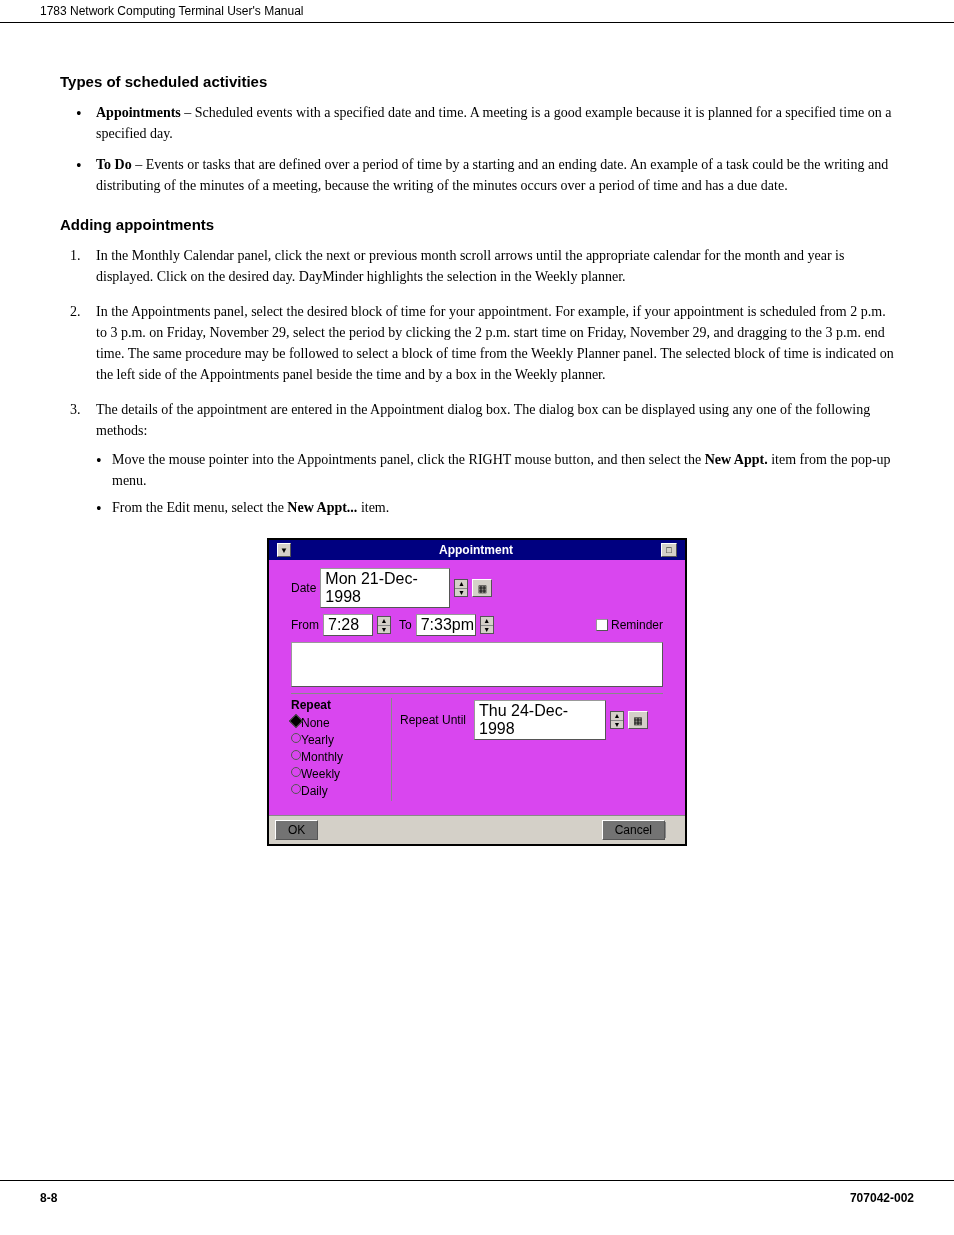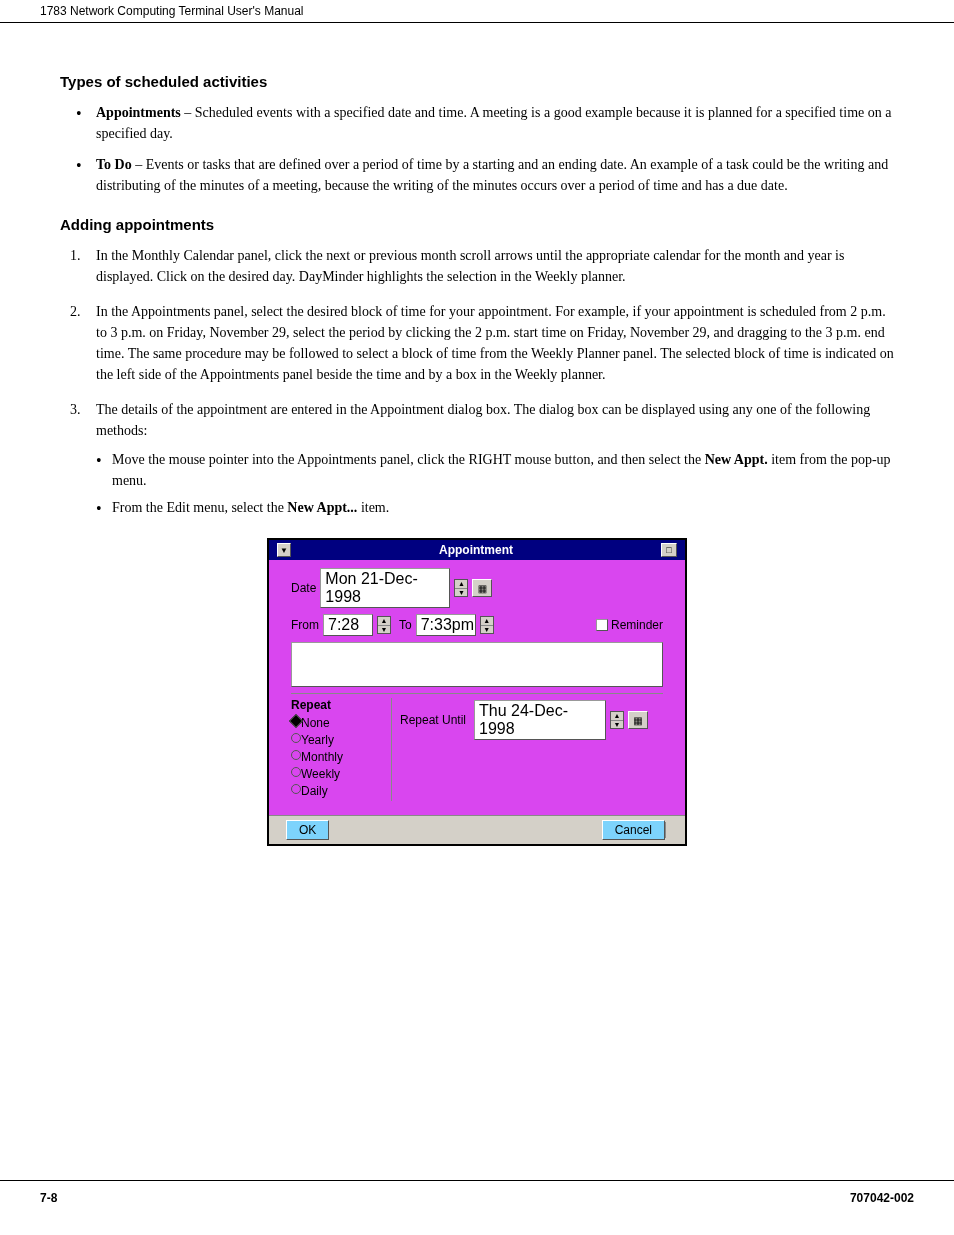--- a/index.html
+++ b/index.html
@@ -306,29 +306,28 @@
     
     .dialog-footer {
       display: flex;
       justify-content: space-between;
       align-items: center;
       padding: 4px 6px;
       border-top: 1px solid #888;
       background: #d4d0c8;
     }
     .dialog-btn {
-      background: #7dd3fc;
+      background: #737373;
       border: 1px solid #fff;
       border-right-color: #555;
       border-bottom-color: #555;
       padding: 2px 12px;
       font-size: 12px;
       cursor: pointer;
       font-family: Arial;
-      margin-left: 11px;
     }
   </style>
 </head>
 <body>
 
 <div class="page-container">
 
   <div class="page-header">
     <span class="header-title">1783 Network Computing Terminal User's Manual</span>
   </div>
@@ -466,16 +465,16 @@
             <div style="flex:1;"></div>
             <button class="dialog-btn">Cancel</button>
             <div style="width:14px;background:#d4d0c8;border-left:1px solid #888;height:16px;"></div>
           </div>
         </div>
       </div>
     </div>
   </div>
 
   <div class="page-footer">
-    <span class="footer-left">7-8</span>
+    <span class="footer-left">8-8</span>
     <span class="footer-right">707042-002</span>
   </div>
 </div>
 
 </body></html>

